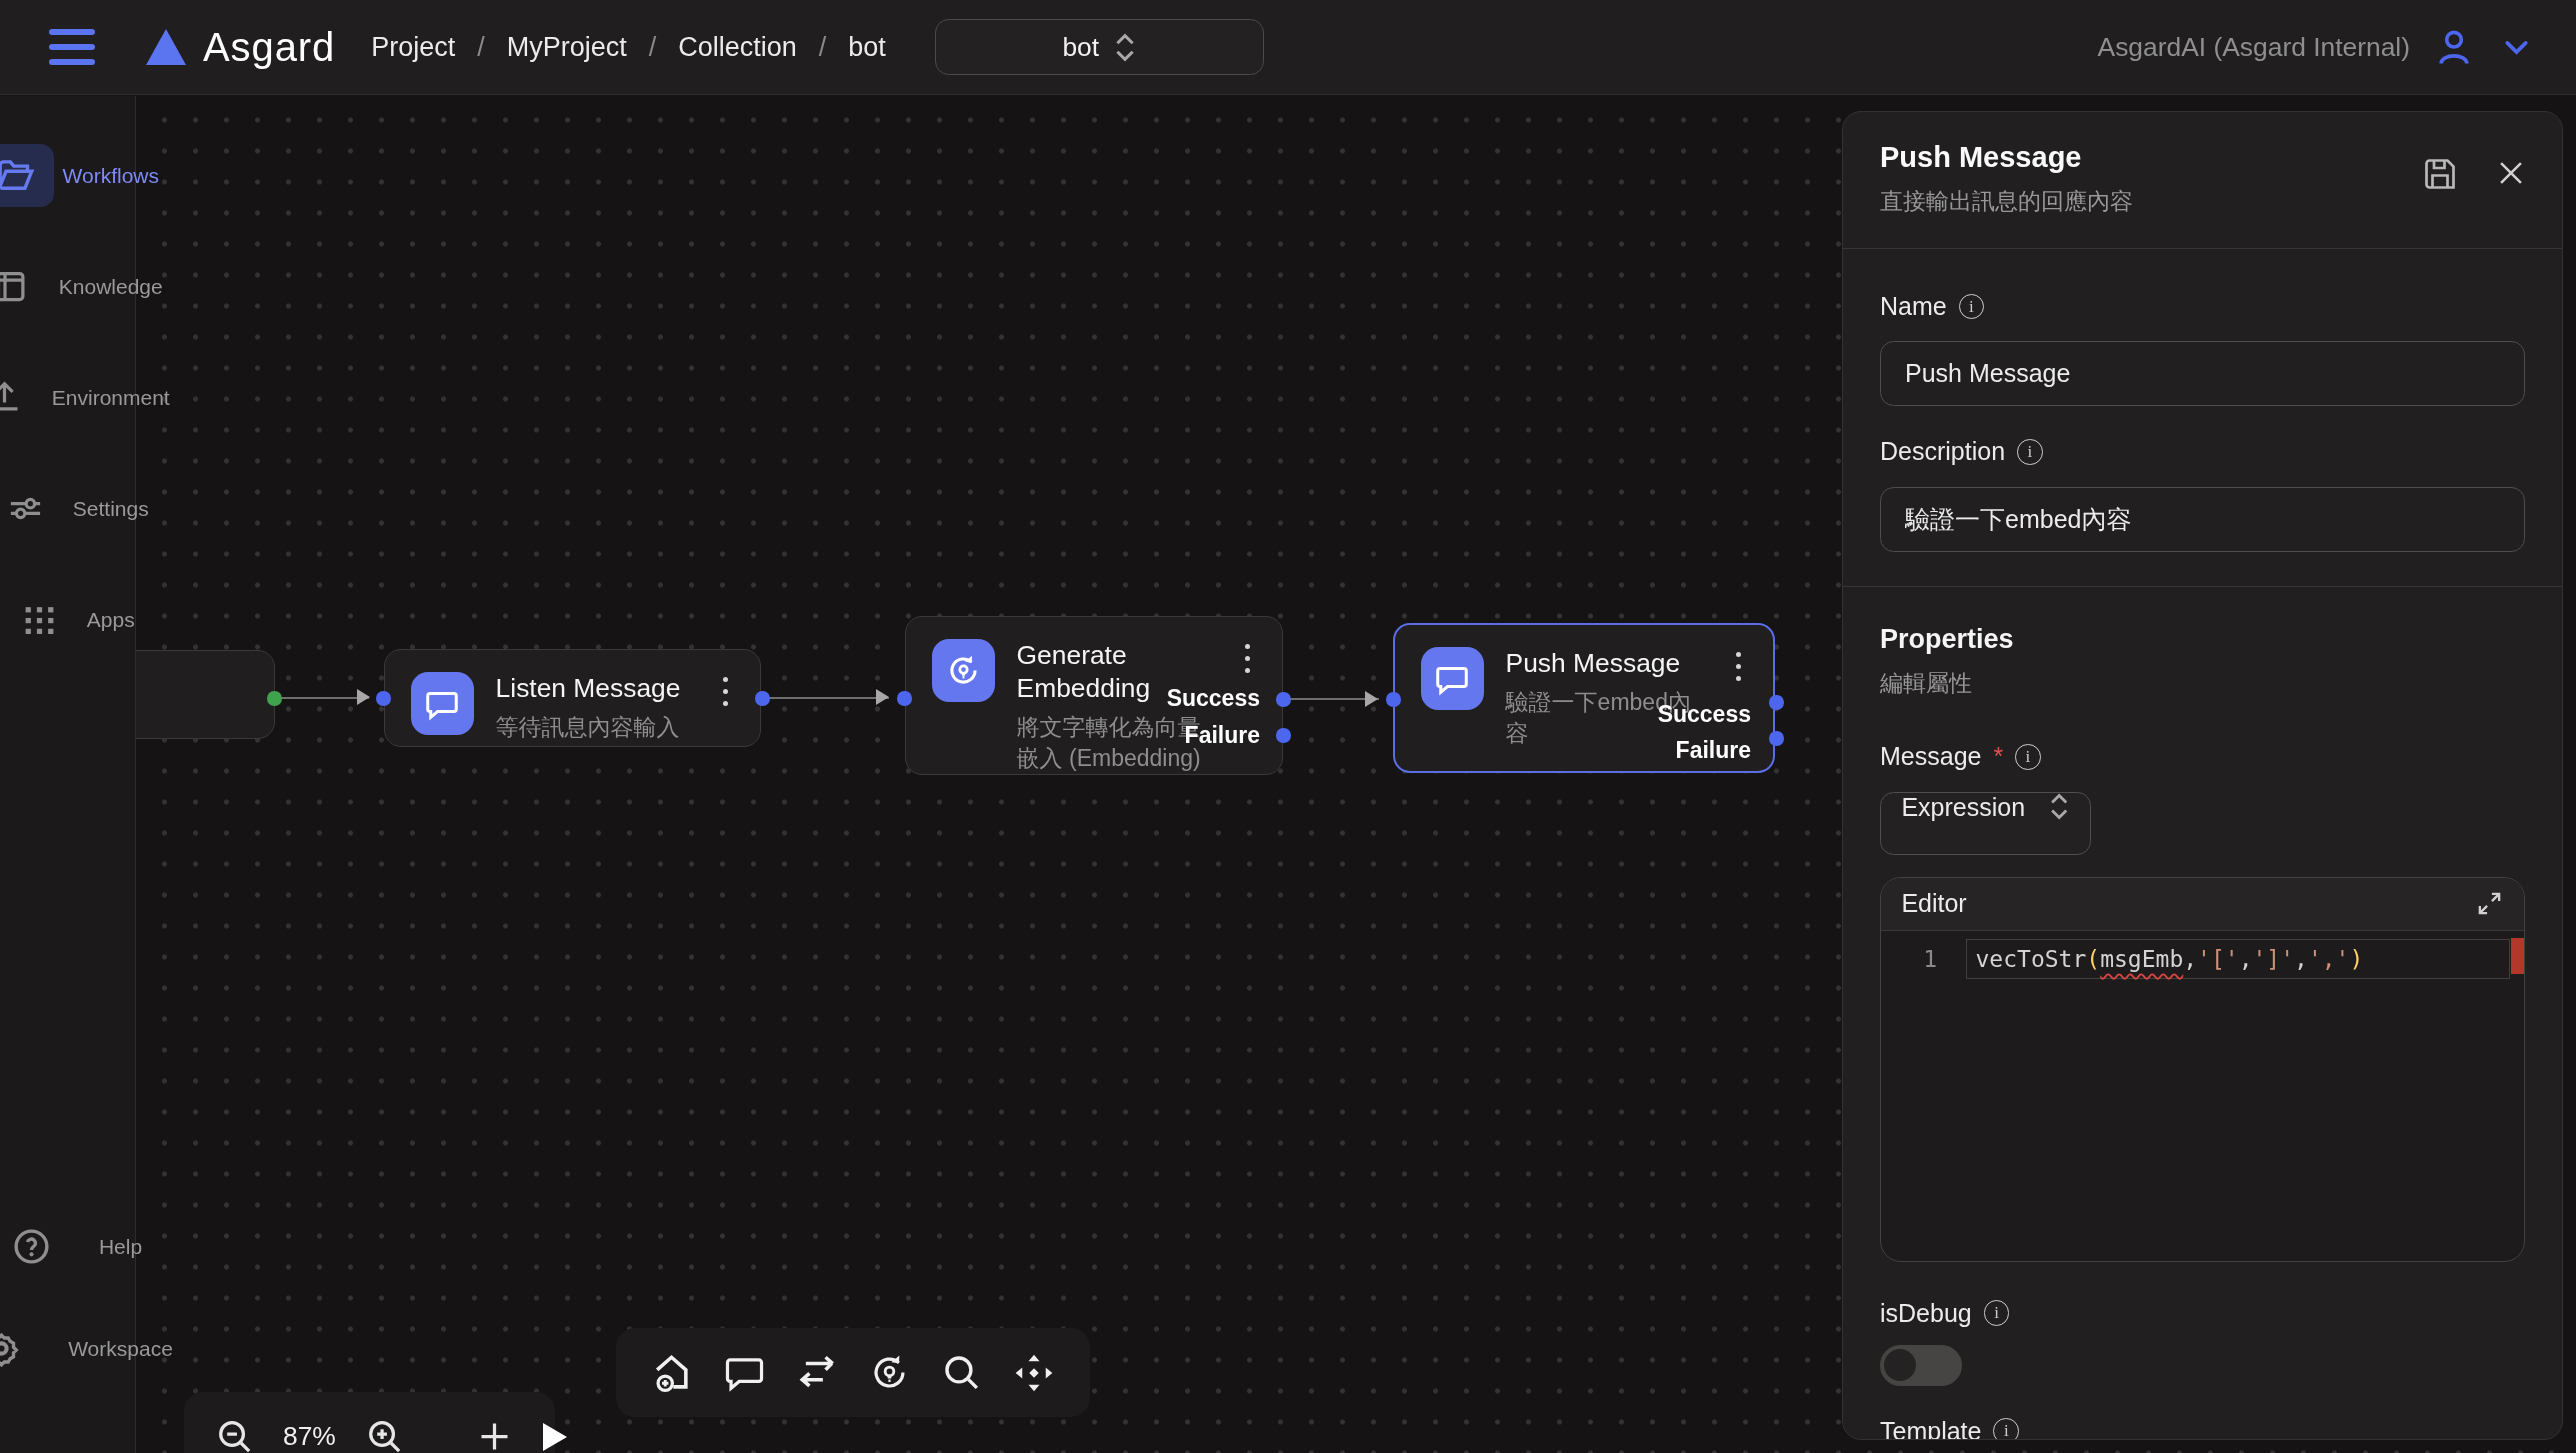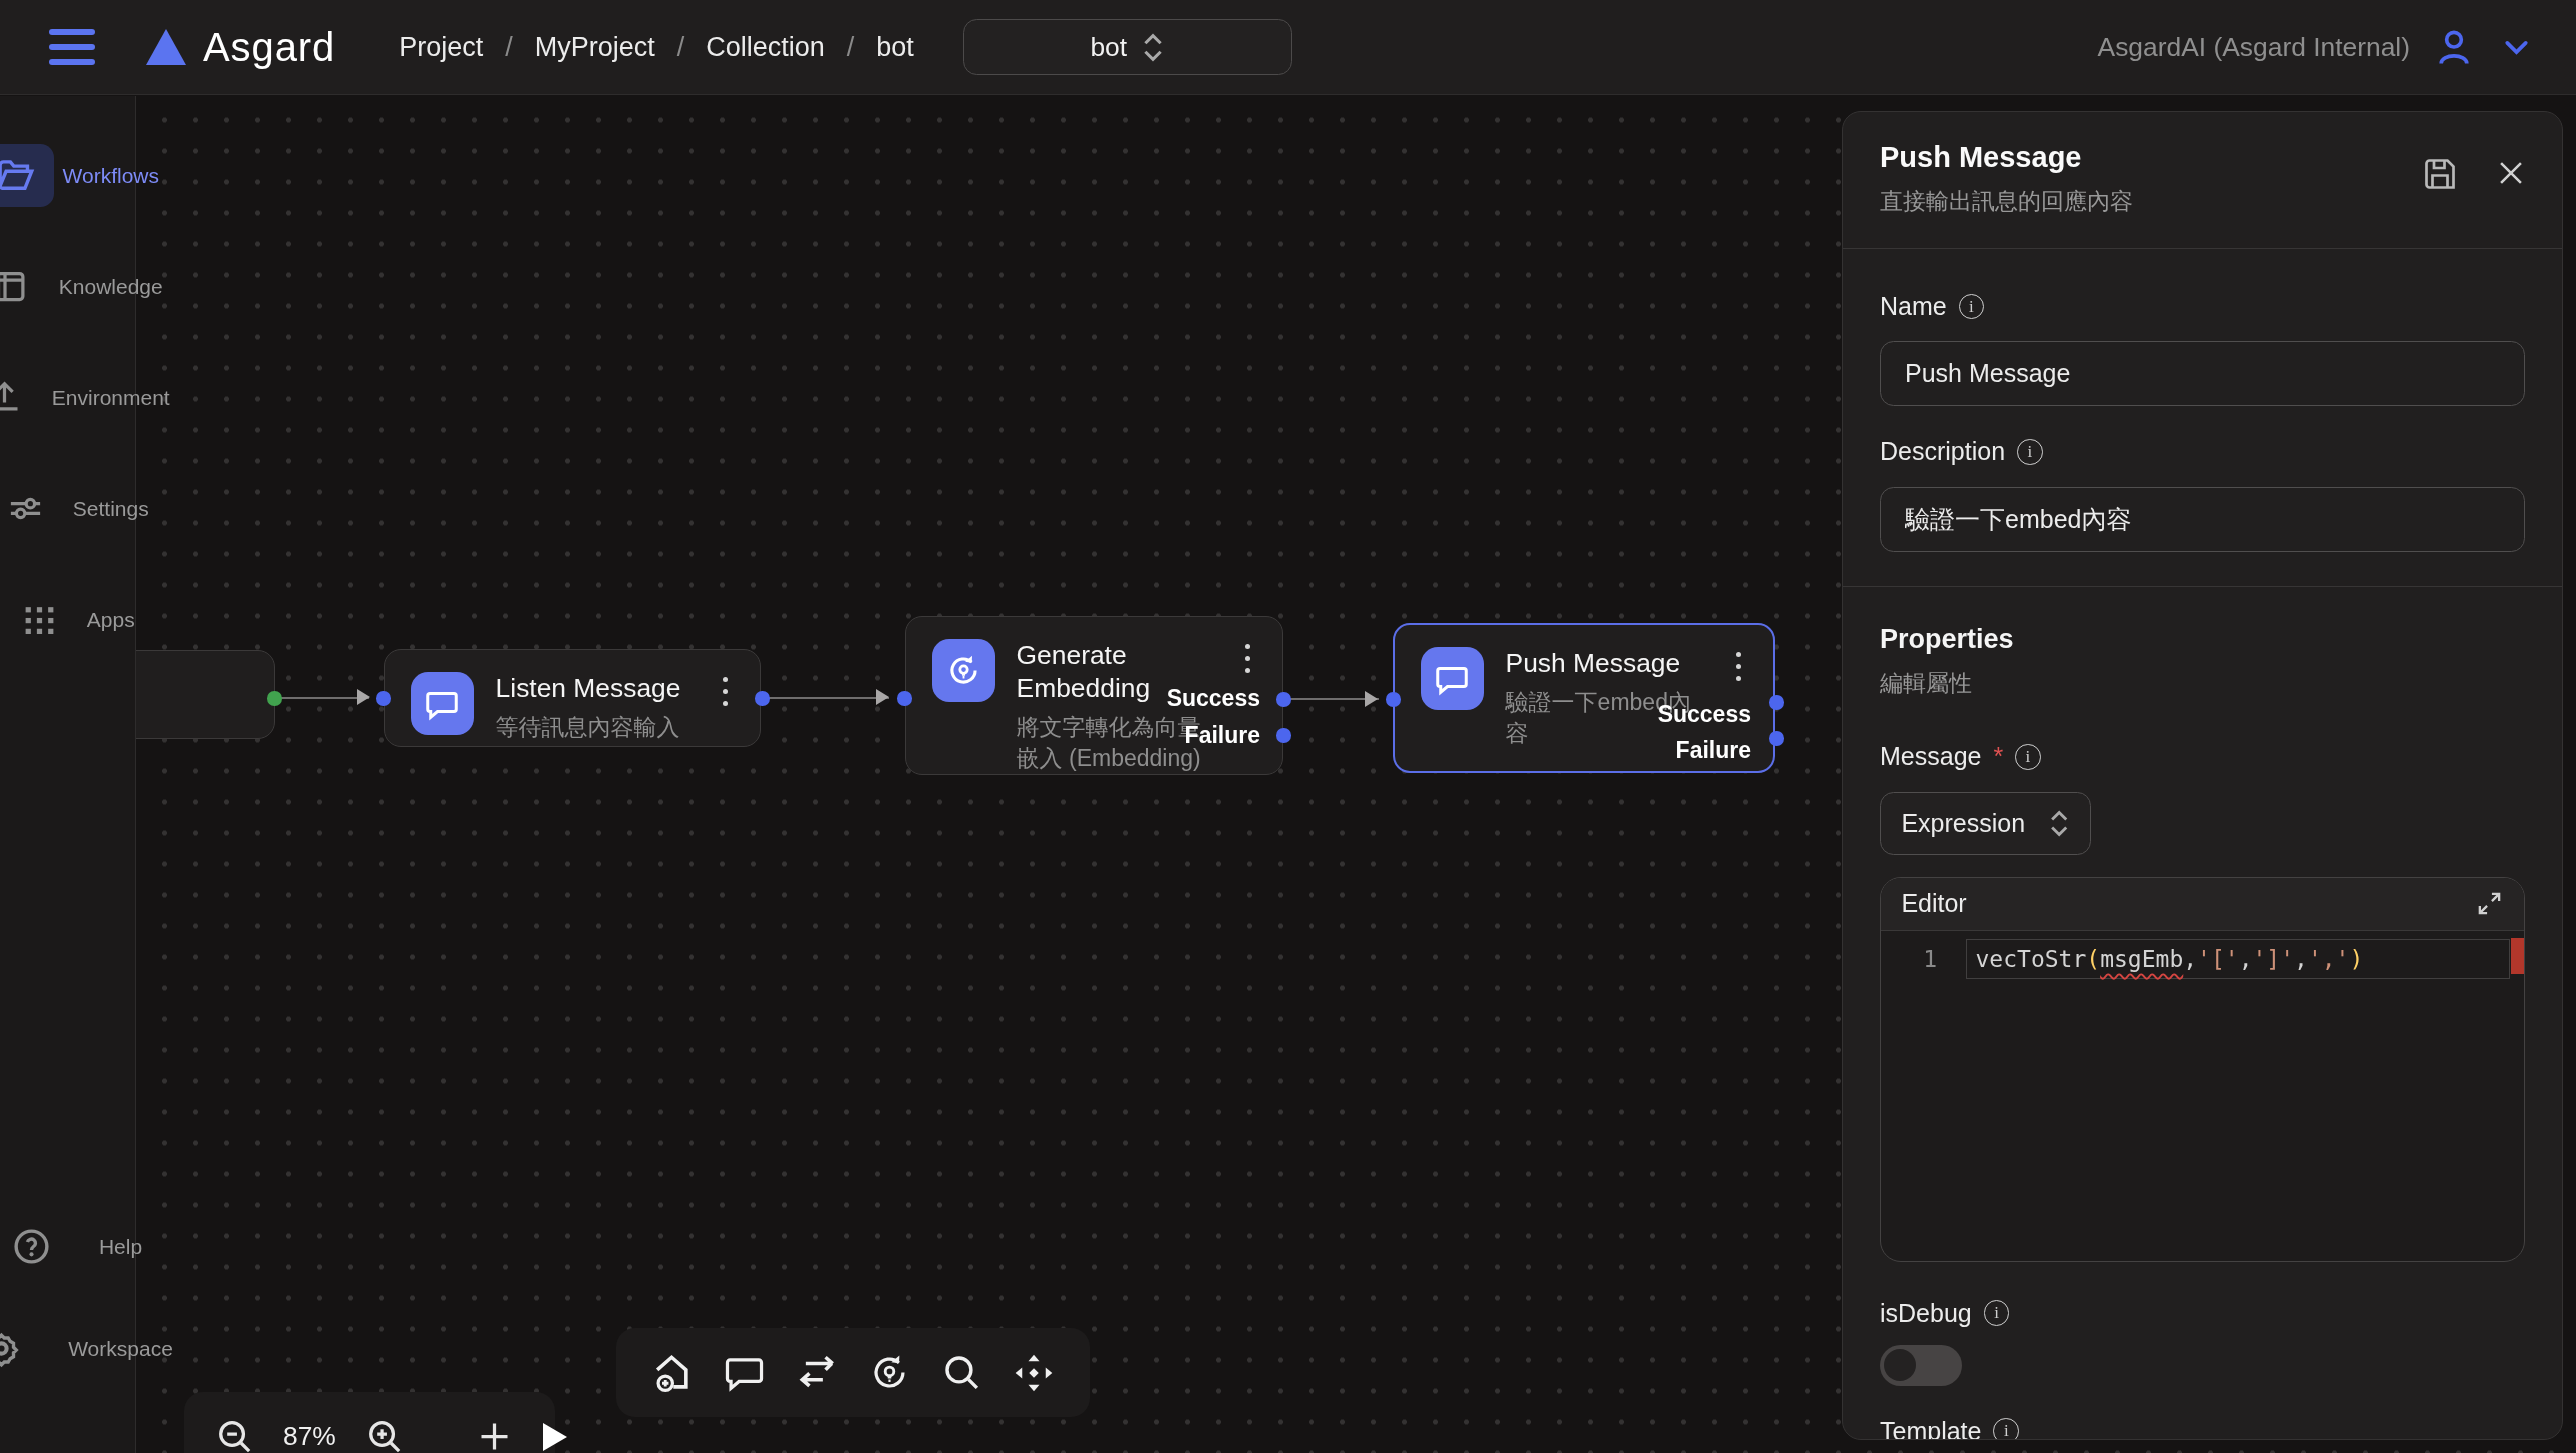--- a/index.html
+++ b/index.html
@@ -9,21 +9,21 @@
   
   .topbar { position:absolute; left:0; top:0; width:2576px; height:95px;
             background:#201e1e; border-bottom:0.9px solid #2e2c2c;
             display:flex; align-items:center; z-index:30; }
   .hamburger { width:46px; margin-left:49px; display:flex; flex-direction:column; gap:9.4px; cursor:pointer; }
   .hamburger span { height:6px; border-radius:3.4px; background:#5b74f0; }
   .logo { display:flex; align-items:center; gap:17px; margin-left:51px; }
   .logo-tri { width:0; height:0; border-left:20.4px solid transparent; border-right:20.4px solid transparent;
               border-bottom:36px solid #5b74f0; }
   .logo-text { font-size:40px; font-weight:500; letter-spacing:0.9px; color:#fff; }
-  .breadcrumb { display:flex; align-items:center; gap:22px; margin-left:64px; font-size:27px; }
+  .breadcrumb { display:flex; align-items:center; gap:22px; margin-left:36px; font-size:27px; }
   .crumb { color:#ececec; cursor:pointer; }
   .crumb-sep { color:#8a8a8a; }
   .bot-select { margin-left:49px; width:329px; height:56px; border:1.7px solid #4c4a4a; border-radius:13.6px;
                 display:flex; align-items:center; justify-content:center; gap:15.3px;
                 font-size:26.4px; color:#f2f2f2; cursor:pointer; background:#232121; }
   .topbar-right { margin-left:auto; margin-right:41px; display:flex; align-items:center; gap:22px; }
   .account-name { font-size:26.4px; color:#8f8f8f; }
 
   
   .sidebar { position:absolute; left:0; top:96px; width:136px; height:1357px;
@@ -84,21 +84,21 @@
   .req { color:#e05252; font-size:25px; }
   .info-i { width:25.6px; height:25.6px; border:1.7px solid #cfcfcf; border-radius:50%; color:#cfcfcf;
             font-size:17px; display:inline-flex; align-items:center; justify-content:center;
             font-family:"Liberation Serif", serif; cursor:pointer; }
   .text-input { width:100%; height:65px; border:1.7px solid #504e4e; border-radius:13.6px; background:transparent;
                 color:#ececec; font-size:25px; padding:0 24px; margin-top:20.4px;
                 font-family:"Liberation Sans", sans-serif; outline:none; }
   .panel-div { border-bottom:0.9px solid #373535; margin:34px -37px 0; }
   .props-title { font-size:27px; font-weight:bold; color:#f5f5f5; margin-top:37px; }
   .props-sub { font-size:23px; color:#989898; margin-top:13.6px; }
-  .dropdown { display:inline-flex; align-items:center; justify-content:space-between; width:211px; height:63px;
+  .dropdown { display:inline-flex; justify-content:space-between; width:211px; height:63px;
               border:1.7px solid #504e4e; border-radius:13.6px; padding:0 20.4px; margin-top:20.4px;
               font-size:25px; color:#ececec; cursor:pointer; background:#232121; }
 
   .editor { margin-top:22px; border:1.7px solid #444242; border-radius:21px; height:385px;
             position:relative; overflow:hidden; background:#1d1b1b; }
   .editor-head { height:53px; background:#262424; border-bottom:0.9px solid #3a3838;
                  display:flex; align-items:center; justify-content:space-between; padding:0 20.4px; }
   .editor-title { font-size:25px; color:#ececec; }
   .editor-body { position:relative; padding-top:8.5px; font-family:"DejaVu Sans Mono", monospace; font-size:23px; }
   .code-row { display:flex; align-items:center; }

